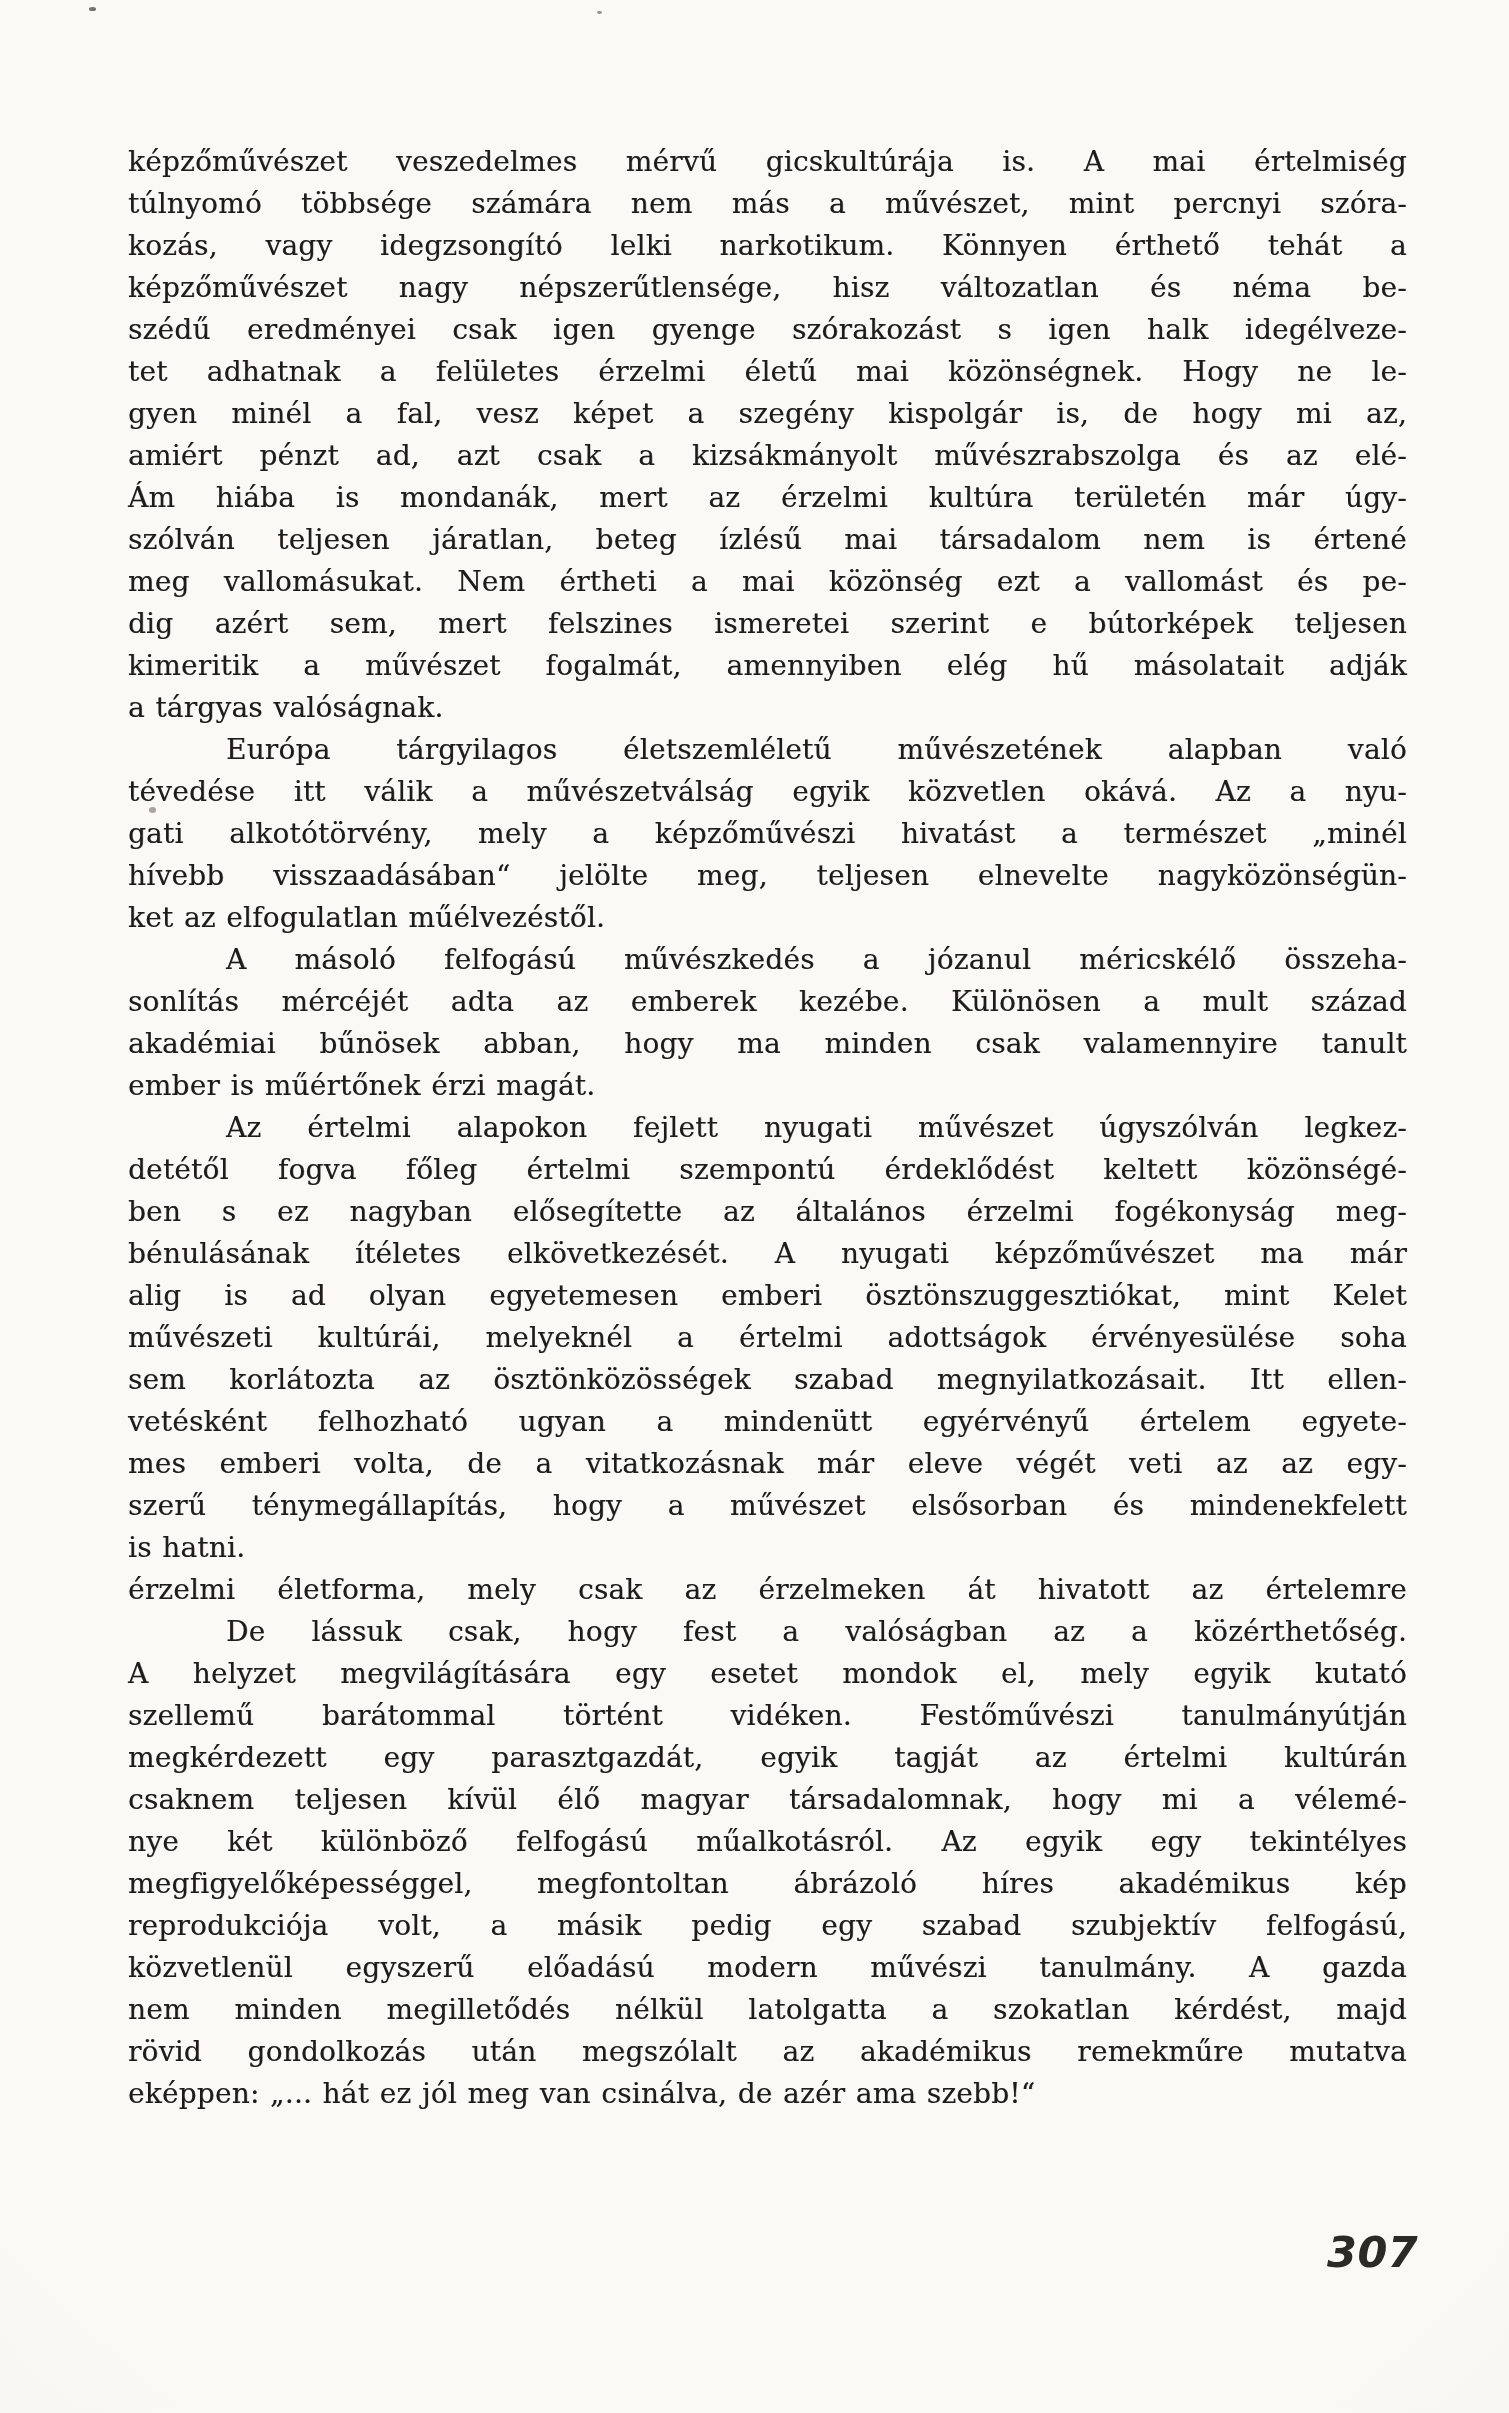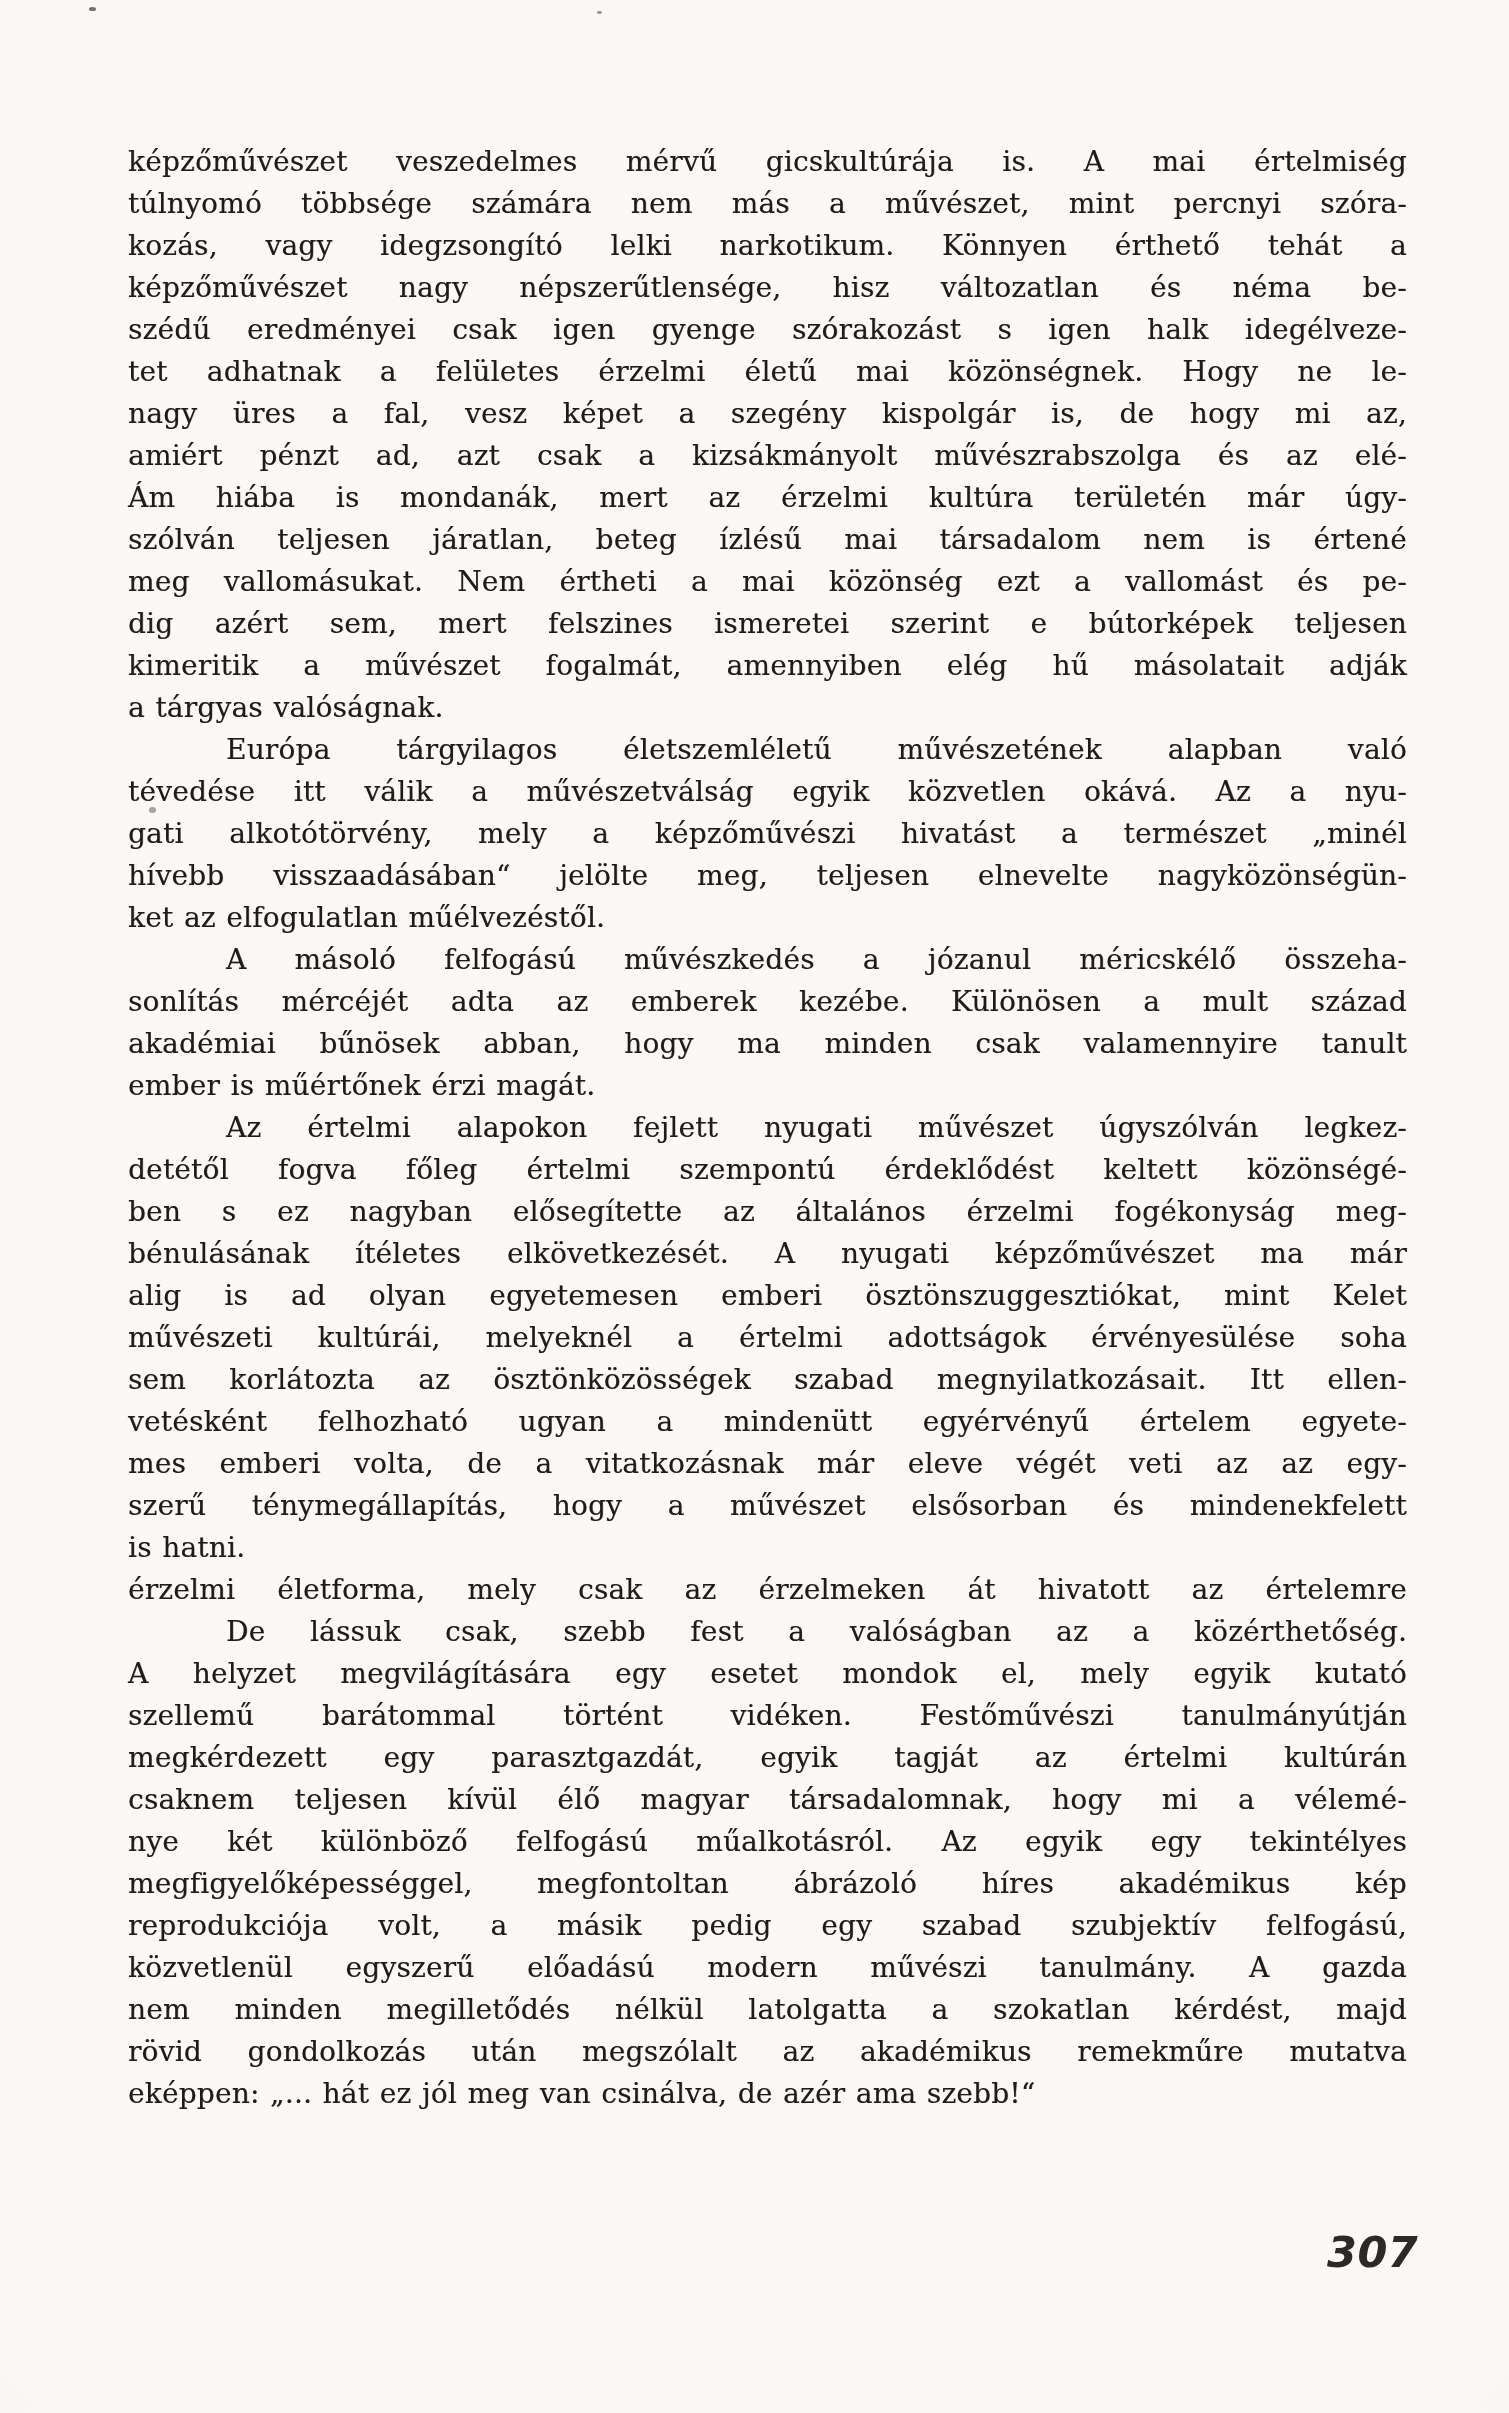--- a/index.html
+++ b/index.html
@@ -71,21 +71,21 @@
   <div class="speck s2"></div>
   <div class="speck s3"></div>
 
   <div class="text-block">
       <div class="line">képzőművészet veszedelmes mérvű gicskultúrája is. A mai értelmiség</div>
       <div class="line">túlnyomó többsége számára nem más a művészet, mint percnyi szóra-</div>
       <div class="line">kozás, vagy idegzsongító lelki narkotikum. Könnyen érthető tehát a</div>
       <div class="line">képzőművészet nagy népszerűtlensége, hisz változatlan és néma be-</div>
       <div class="line">szédű eredményei csak igen gyenge szórakozást s igen halk idegélveze-</div>
       <div class="line">tet adhatnak a felületes érzelmi életű mai közönségnek. Hogy ne le-</div>
-      <div class="line">nagy üres a fal, vesz képet a szegény kispolgár is, de hogy mi az,</div>
+      <div class="line">gyen minél a fal, vesz képet a szegény kispolgár is, de hogy mi az,</div>
       <div class="line">amiért pénzt ad, azt csak a kizsákmányolt művészrabszolga és az elé-</div>
       <div class="line">Ám hiába is mondanák, mert az érzelmi kultúra területén már úgy-</div>
       <div class="line">szólván teljesen járatlan, beteg ízlésű mai társadalom nem is értené</div>
       <div class="line">meg vallomásukat. Nem értheti a mai közönség ezt a vallomást és pe-</div>
       <div class="line">dig azért sem, mert felszines ismeretei szerint e bútorképek teljesen</div>
       <div class="line">kimeritik a művészet fogalmát, amennyiben elég hű másolatait adják</div>
       <div class="line para-end">a tárgyas valóságnak.</div>
       <div class="line indent">Európa tárgyilagos életszemléletű művészetének alapban való</div>
       <div class="line">tévedése itt válik a művészetválság egyik közvetlen okává. Az a nyu-</div>
       <div class="line">gati alkotótörvény, mely a képzőművészi hivatást a természet „minél</div>
@@ -100,21 +100,21 @@
       <div class="line">ben s ez nagyban elősegítette az általános érzelmi fogékonyság meg-</div>
       <div class="line">bénulásának ítéletes elkövetkezését. A nyugati képzőművészet ma már</div>
       <div class="line">alig is ad olyan egyetemesen emberi ösztönszuggesztiókat, mint Kelet</div>
       <div class="line">művészeti kultúrái, melyeknél a értelmi adottságok érvényesülése soha</div>
       <div class="line">sem korlátozta az ösztönközösségek szabad megnyilatkozásait. Itt ellen-</div>
       <div class="line">vetésként felhozható ugyan a mindenütt egyérvényű értelem egyete-</div>
       <div class="line">mes emberi volta, de a vitatkozásnak már eleve végét veti az az egy-</div>
       <div class="line">szerű ténymegállapítás, hogy a művészet elsősorban és mindenekfelett</div>
       <div class="line para-end">is hatni.</div>
       <div class="line">érzelmi életforma, mely csak az érzelmeken át hivatott az értelemre</div>
-      <div class="line indent">De lássuk csak, szebb fest a valóságban az a közérthetőség.</div>
+      <div class="line indent">De lássuk csak, hogy fest a valóságban az a közérthetőség.</div>
       <div class="line">A helyzet megvilágítására egy esetet mondok el, mely egyik kutató</div>
       <div class="line">szellemű barátommal történt vidéken. Festőművészi tanulmányútján</div>
       <div class="line">megkérdezett egy parasztgazdát, egyik tagját az értelmi kultúrán</div>
       <div class="line">csaknem teljesen kívül élő magyar társadalomnak, hogy mi a vélemé-</div>
       <div class="line">nye két különböző felfogású műalkotásról. Az egyik egy tekintélyes</div>
       <div class="line">megfigyelőképességgel, megfontoltan ábrázoló híres akadémikus kép</div>
       <div class="line">reprodukciója volt, a másik pedig egy szabad szubjektív felfogású,</div>
       <div class="line">közvetlenül egyszerű előadású modern művészi tanulmány. A gazda</div>
       <div class="line">nem minden megilletődés nélkül latolgatta a szokatlan kérdést, majd</div>
       <div class="line">rövid gondolkozás után megszólalt az akadémikus remekműre mutatva</div>

